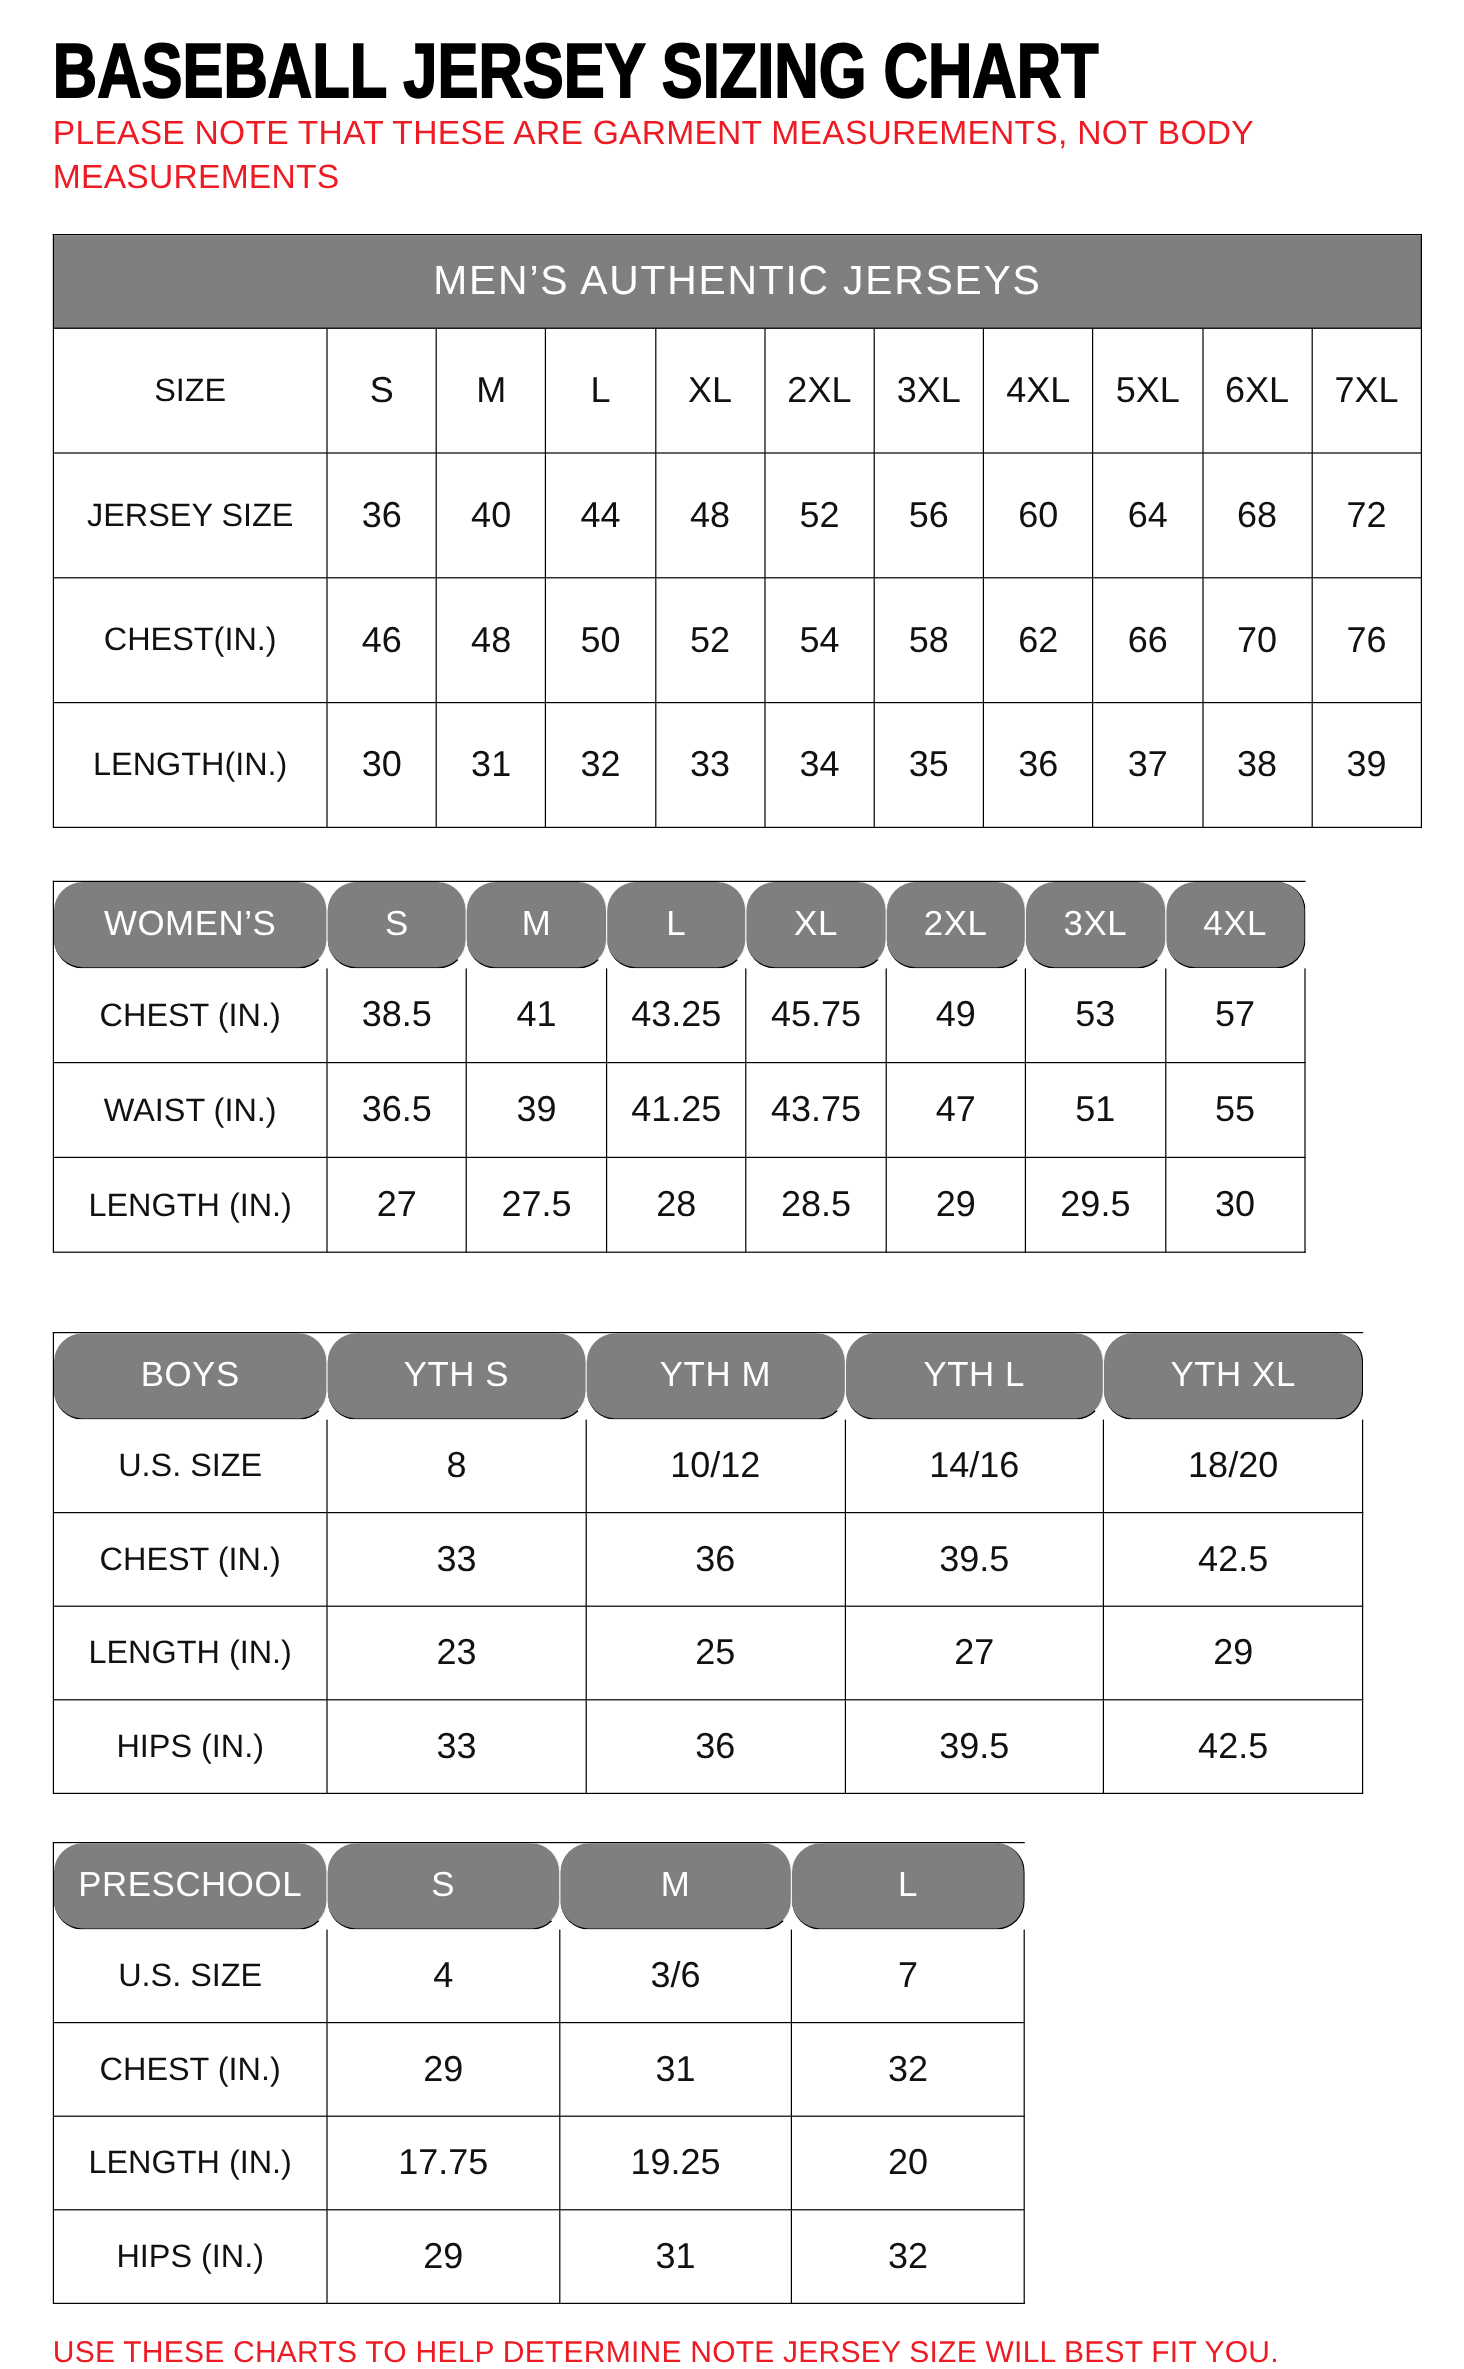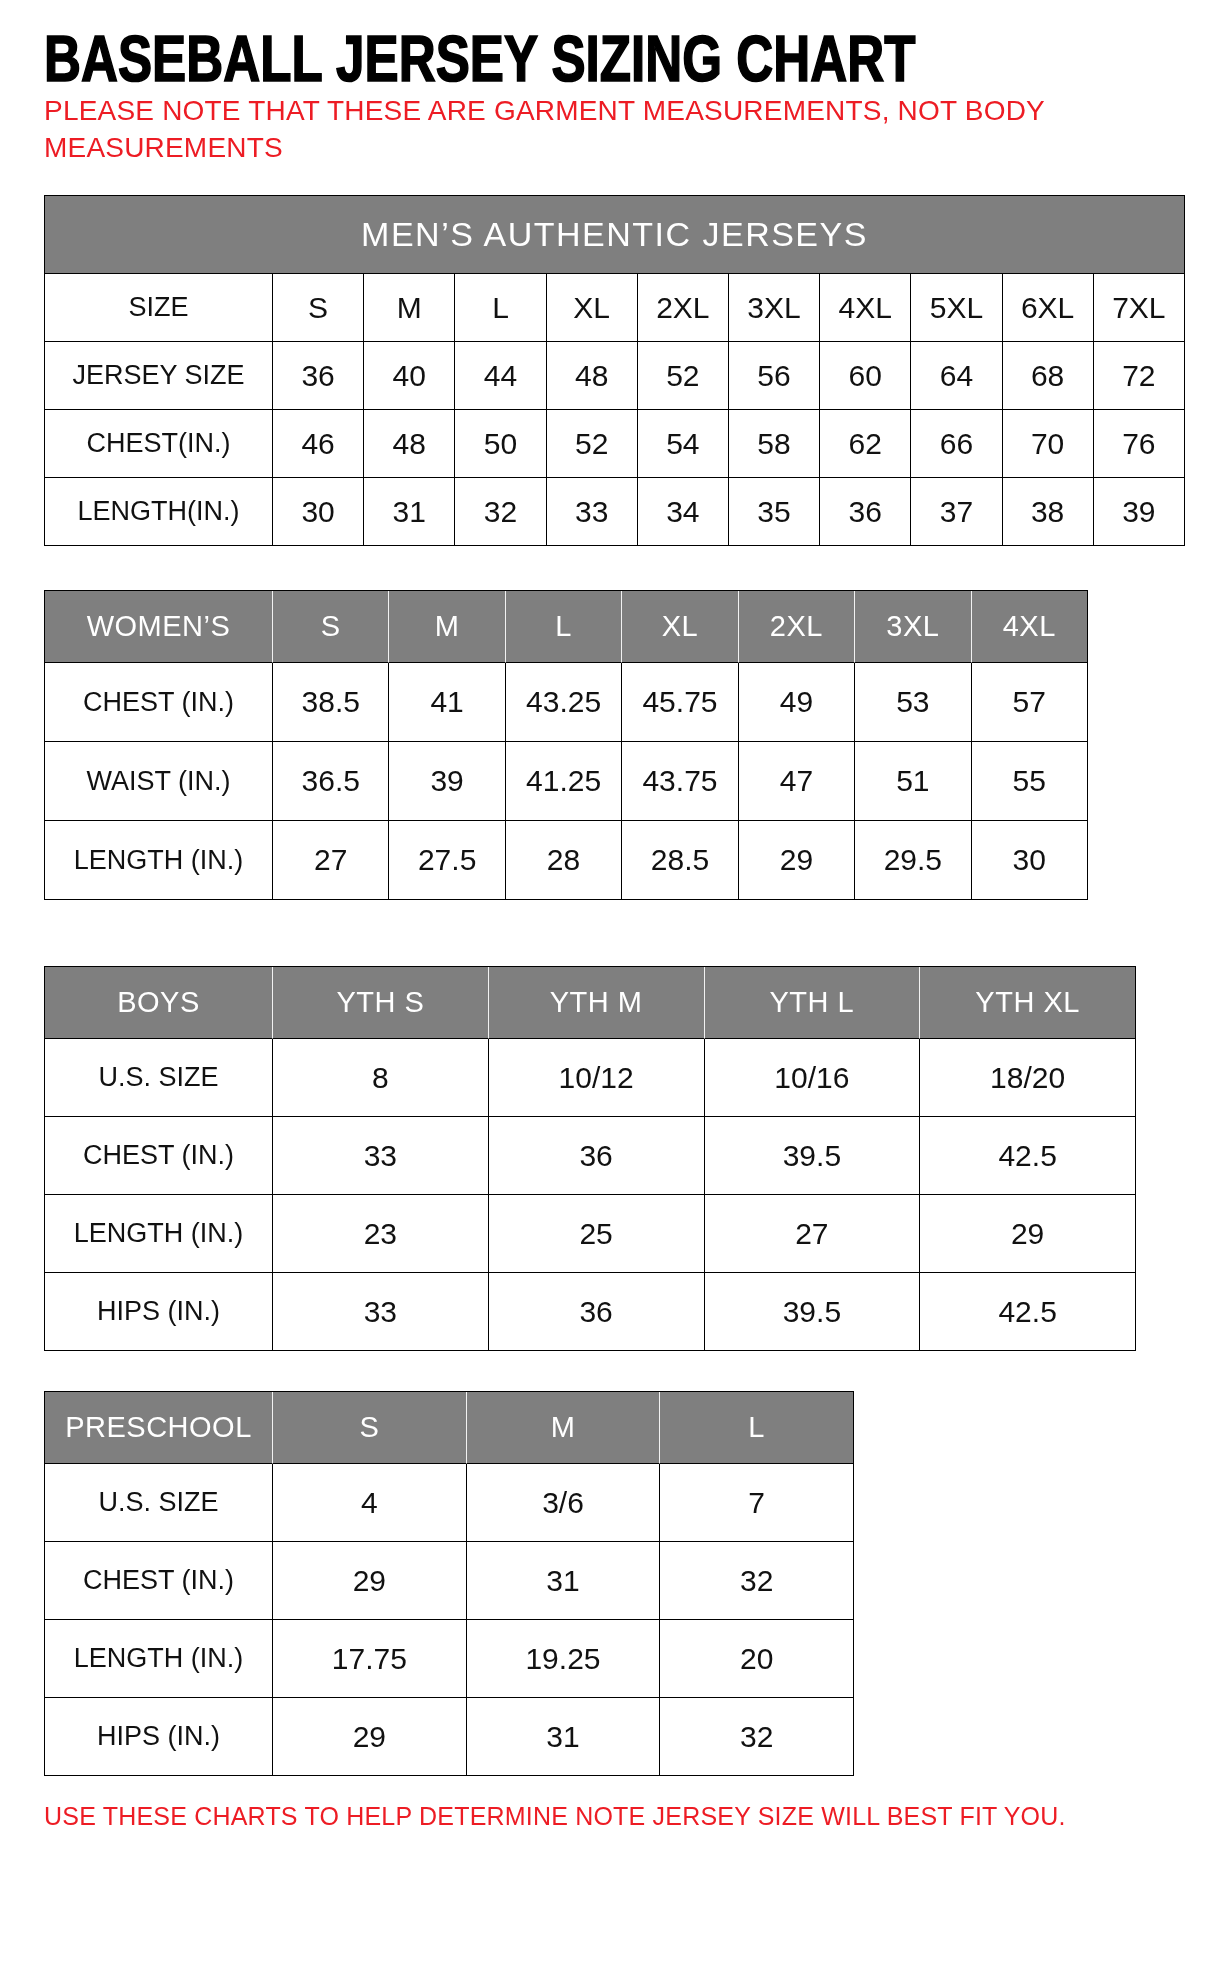--- a/index.html
+++ b/index.html
@@ -55,25 +55,26 @@
     letter-spacing: 1.5px;
     height: 78px;
     margin-left: 37px;
   }
   .sizing thead th.gray {
     background: var(--gray);
     color: #fff;
     font-size: 29px;
     letter-spacing: 0.5px;
     height: 72px;
+    border-radius: 24px;
   }
   .sizing thead th.gray:not(:last-child) { border-right-color: #f2f2f2; }
 
   table.mens      { width: 1141px; margin-top: 28px; }
-  .mens tbody th, .mens tbody td { height: 68px; }
+  .mens tbody th, .mens tbody td { height: 104px; }
   table.womens    { width: 1044px; margin-top: 44px; }
   .womens tbody th, .womens tbody td { height: 79px; }
   table.boys      { width: 1092px; margin-top: 66px; }
   .boys tbody th, .boys tbody td { height: 78px; }
   table.preschool { width: 810px;  margin-top: 40px; }
   .preschool tbody th, .preschool tbody td { height: 78px; }
 
   .footer-note {
     margin-top: 26px;
     color: var(--red);
@@ -237,21 +238,21 @@
         <th class="gray">YTH M</th>
         <th class="gray">YTH L</th>
         <th class="gray">YTH XL</th>
       </tr>
     </thead>
   <tbody>
       <tr>
         <th class="row-label">U.S. SIZE</th>
         <td>8</td>
         <td>10/12</td>
-        <td>10/16</td>
+        <td>14/16</td>
         <td>18/20</td>
       </tr>
       <tr>
         <th class="row-label">CHEST (IN.)</th>
         <td>33</td>
         <td>36</td>
         <td>39.5</td>
         <td>42.5</td>
       </tr>
       <tr>

